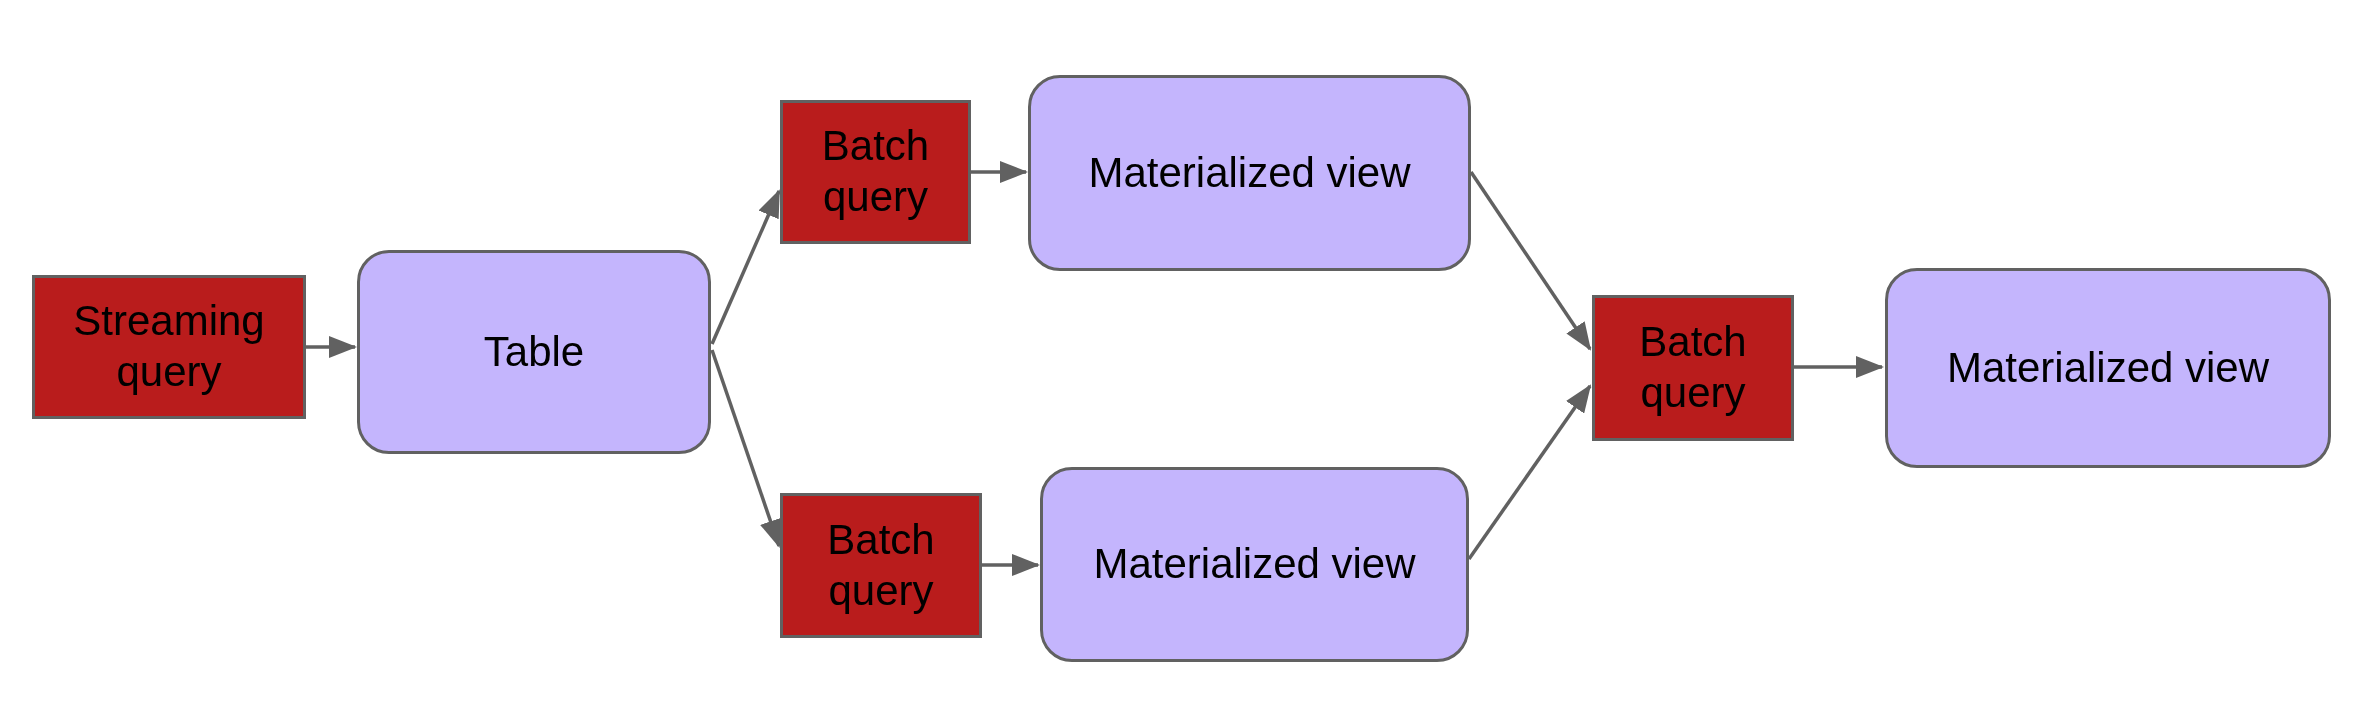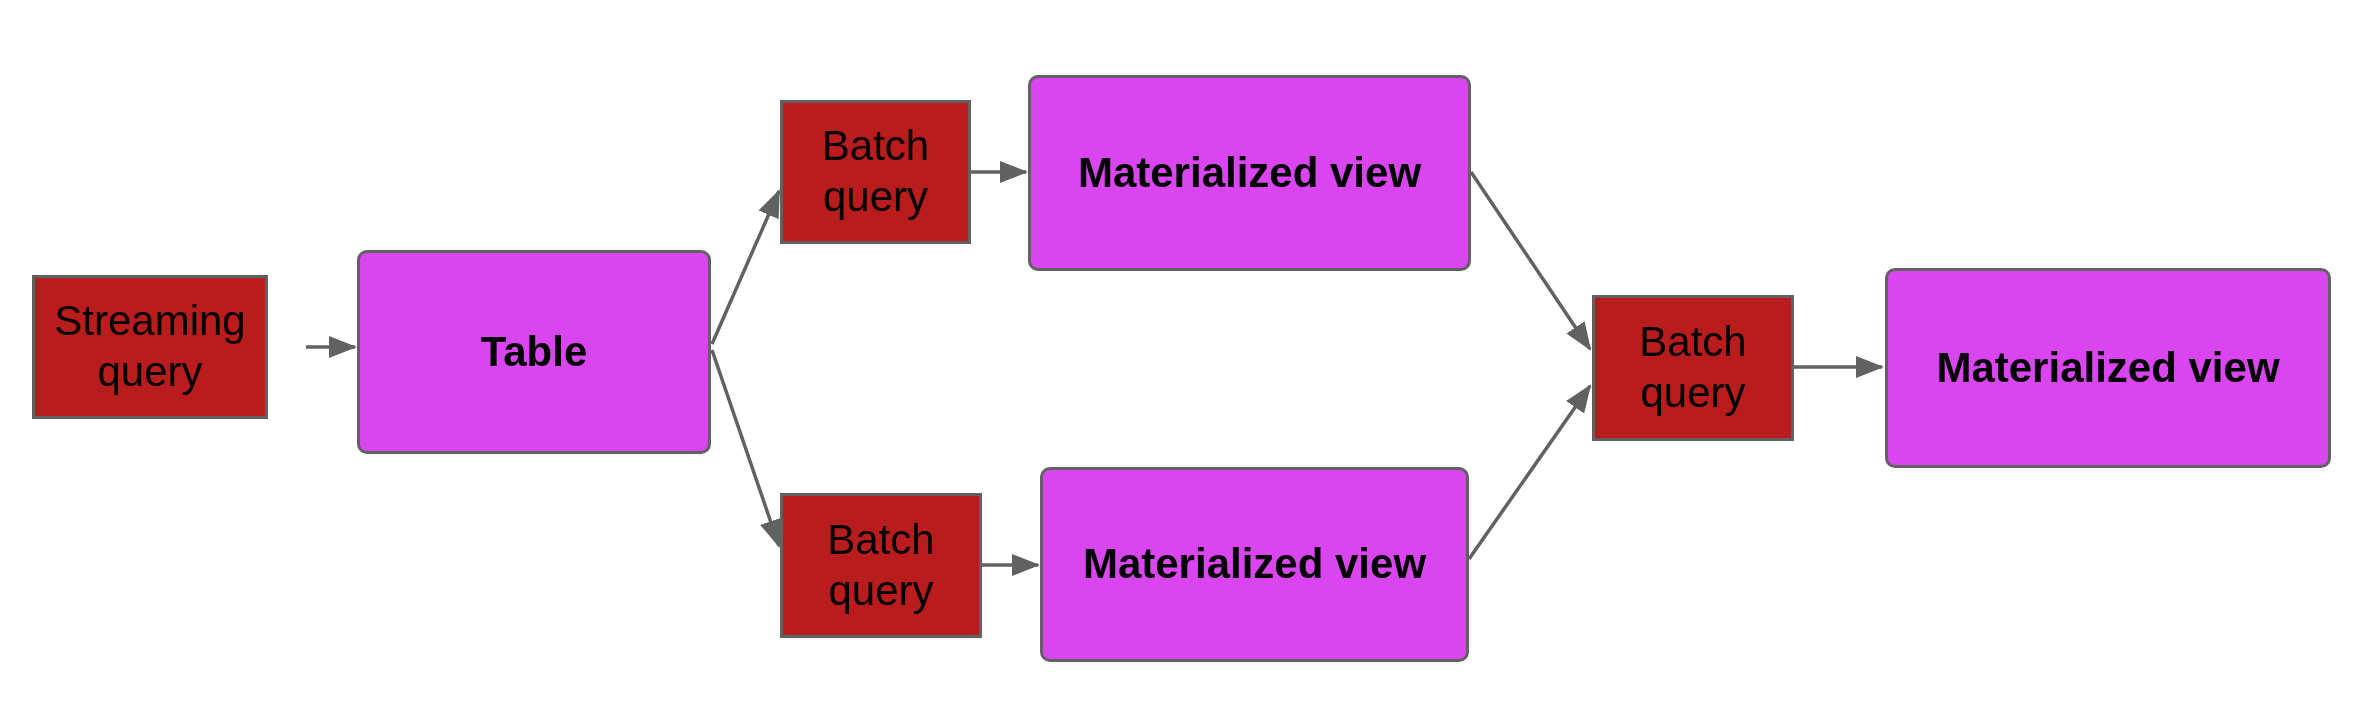--- a/index.html
+++ b/index.html
@@ -22,21 +22,21 @@
   .node {
     position: absolute;
     display: flex; align-items: center; justify-content: center;
     text-align: center;
     border: 3.5px solid #616161;
     font-size: 42px;
     line-height: 1.21;
     color: #000000;
   }
   .node.query { background: #b91c1c; border-radius: 0; }
-  .node.view  { background: #d946ef; border-radius: 10px; font-weight: bold; }
+  .node.view  { background: #c4b5fd; border-radius: 32px; }
   .node .label { display: block; padding: 0 4px; }
 </style>
 </head>
 <body>
 
 <div class="canvas">
 
   <svg class="edges" width="2370" height="720" viewBox="0 0 2370 720">
     <defs>
       <marker id="ah" markerUnits="userSpaceOnUse" markerWidth="28" markerHeight="22" refX="26" refY="11" orient="auto">
@@ -48,21 +48,21 @@
       <line x1="712" y1="344" x2="779" y2="191" marker-end="url(#ah)"></line>
       <line x1="712" y1="350" x2="779" y2="546" marker-end="url(#ah)"></line>
       <line x1="971" y1="172" x2="1026" y2="172" marker-end="url(#ah)"></line>
       <line x1="981" y1="565" x2="1038" y2="565" marker-end="url(#ah)"></line>
       <line x1="1471" y1="172" x2="1590" y2="349" marker-end="url(#ah)"></line>
       <line x1="1469" y1="559" x2="1590" y2="386" marker-end="url(#ah)"></line>
       <line x1="1794" y1="367" x2="1882" y2="367" marker-end="url(#ah)"></line>
     </g>
   </svg>
 
-  <div class="node query" style="left:32px; top:275px; width:236px; height:144px;">
+  <div class="node query" style="left:32px; top:275px; width:274px; height:144px;">
     <span class="label">Streaming query</span>
   </div>
 
   <div class="node view" style="left:357px; top:250px; width:354px; height:204px;">
     <span class="label">Table</span>
   </div>
 
   <div class="node query" style="left:780px; top:100px; width:191px; height:144px;">
     <span class="label">Batch query</span>
   </div>

